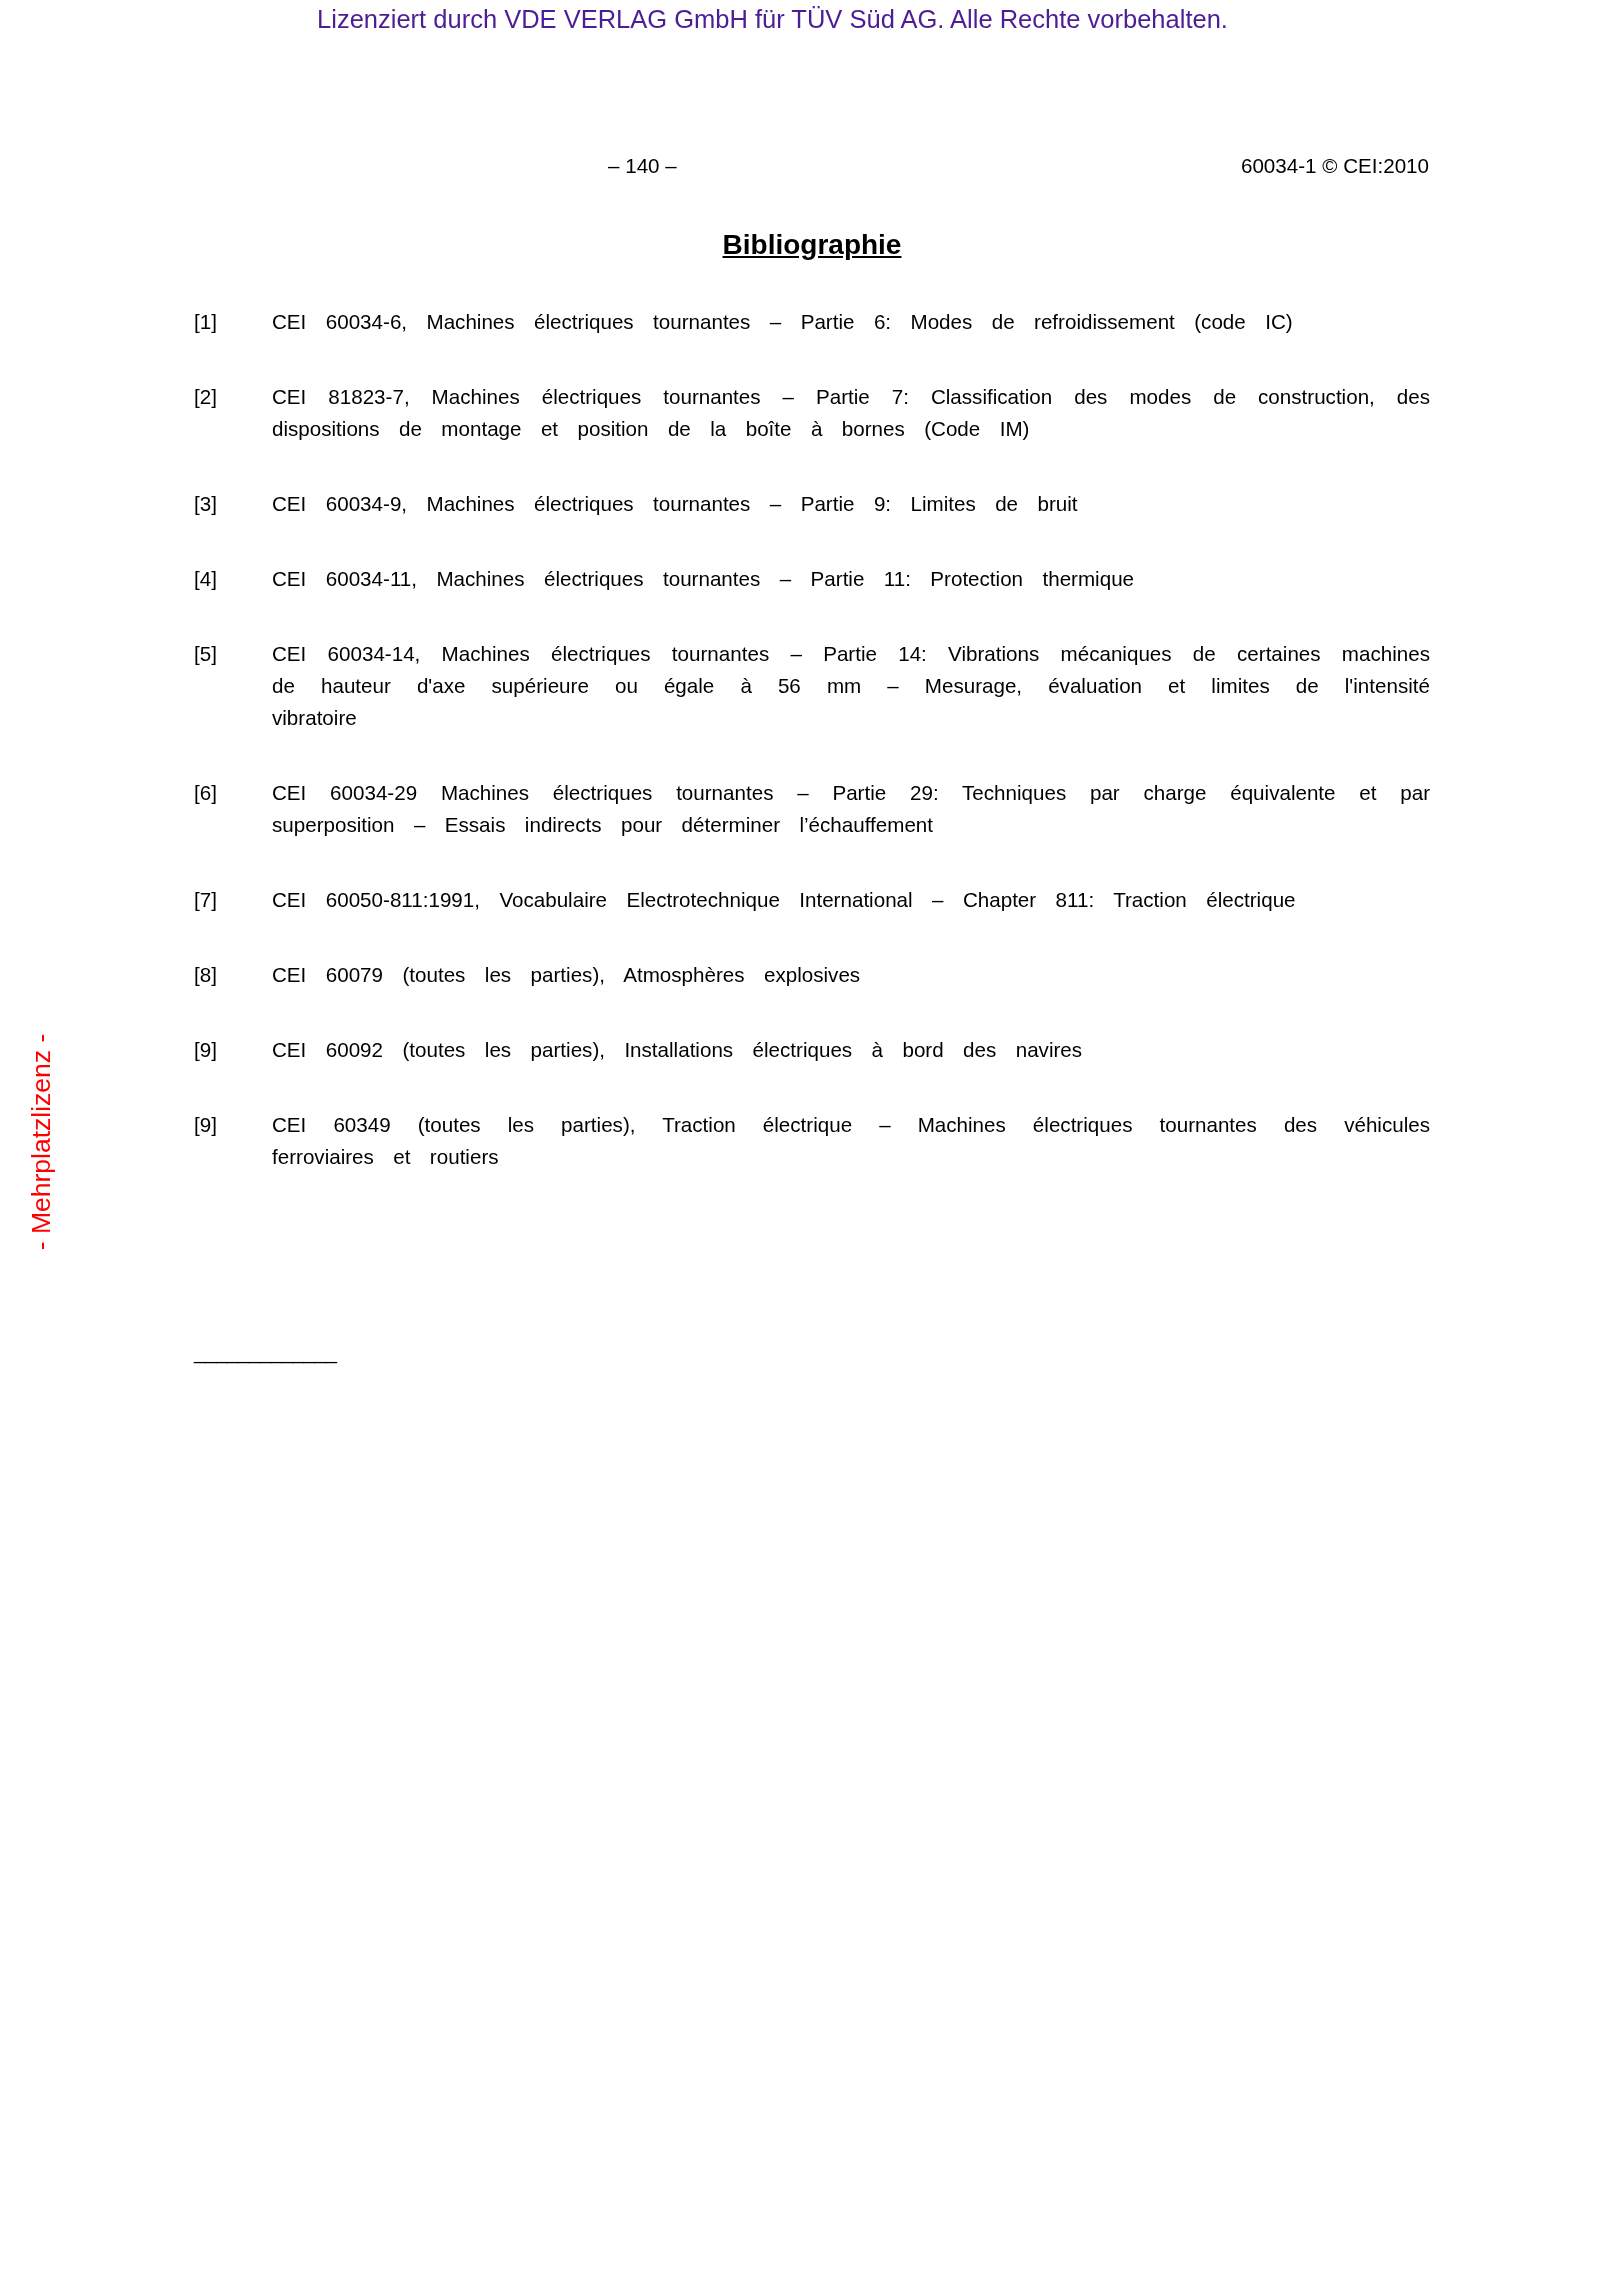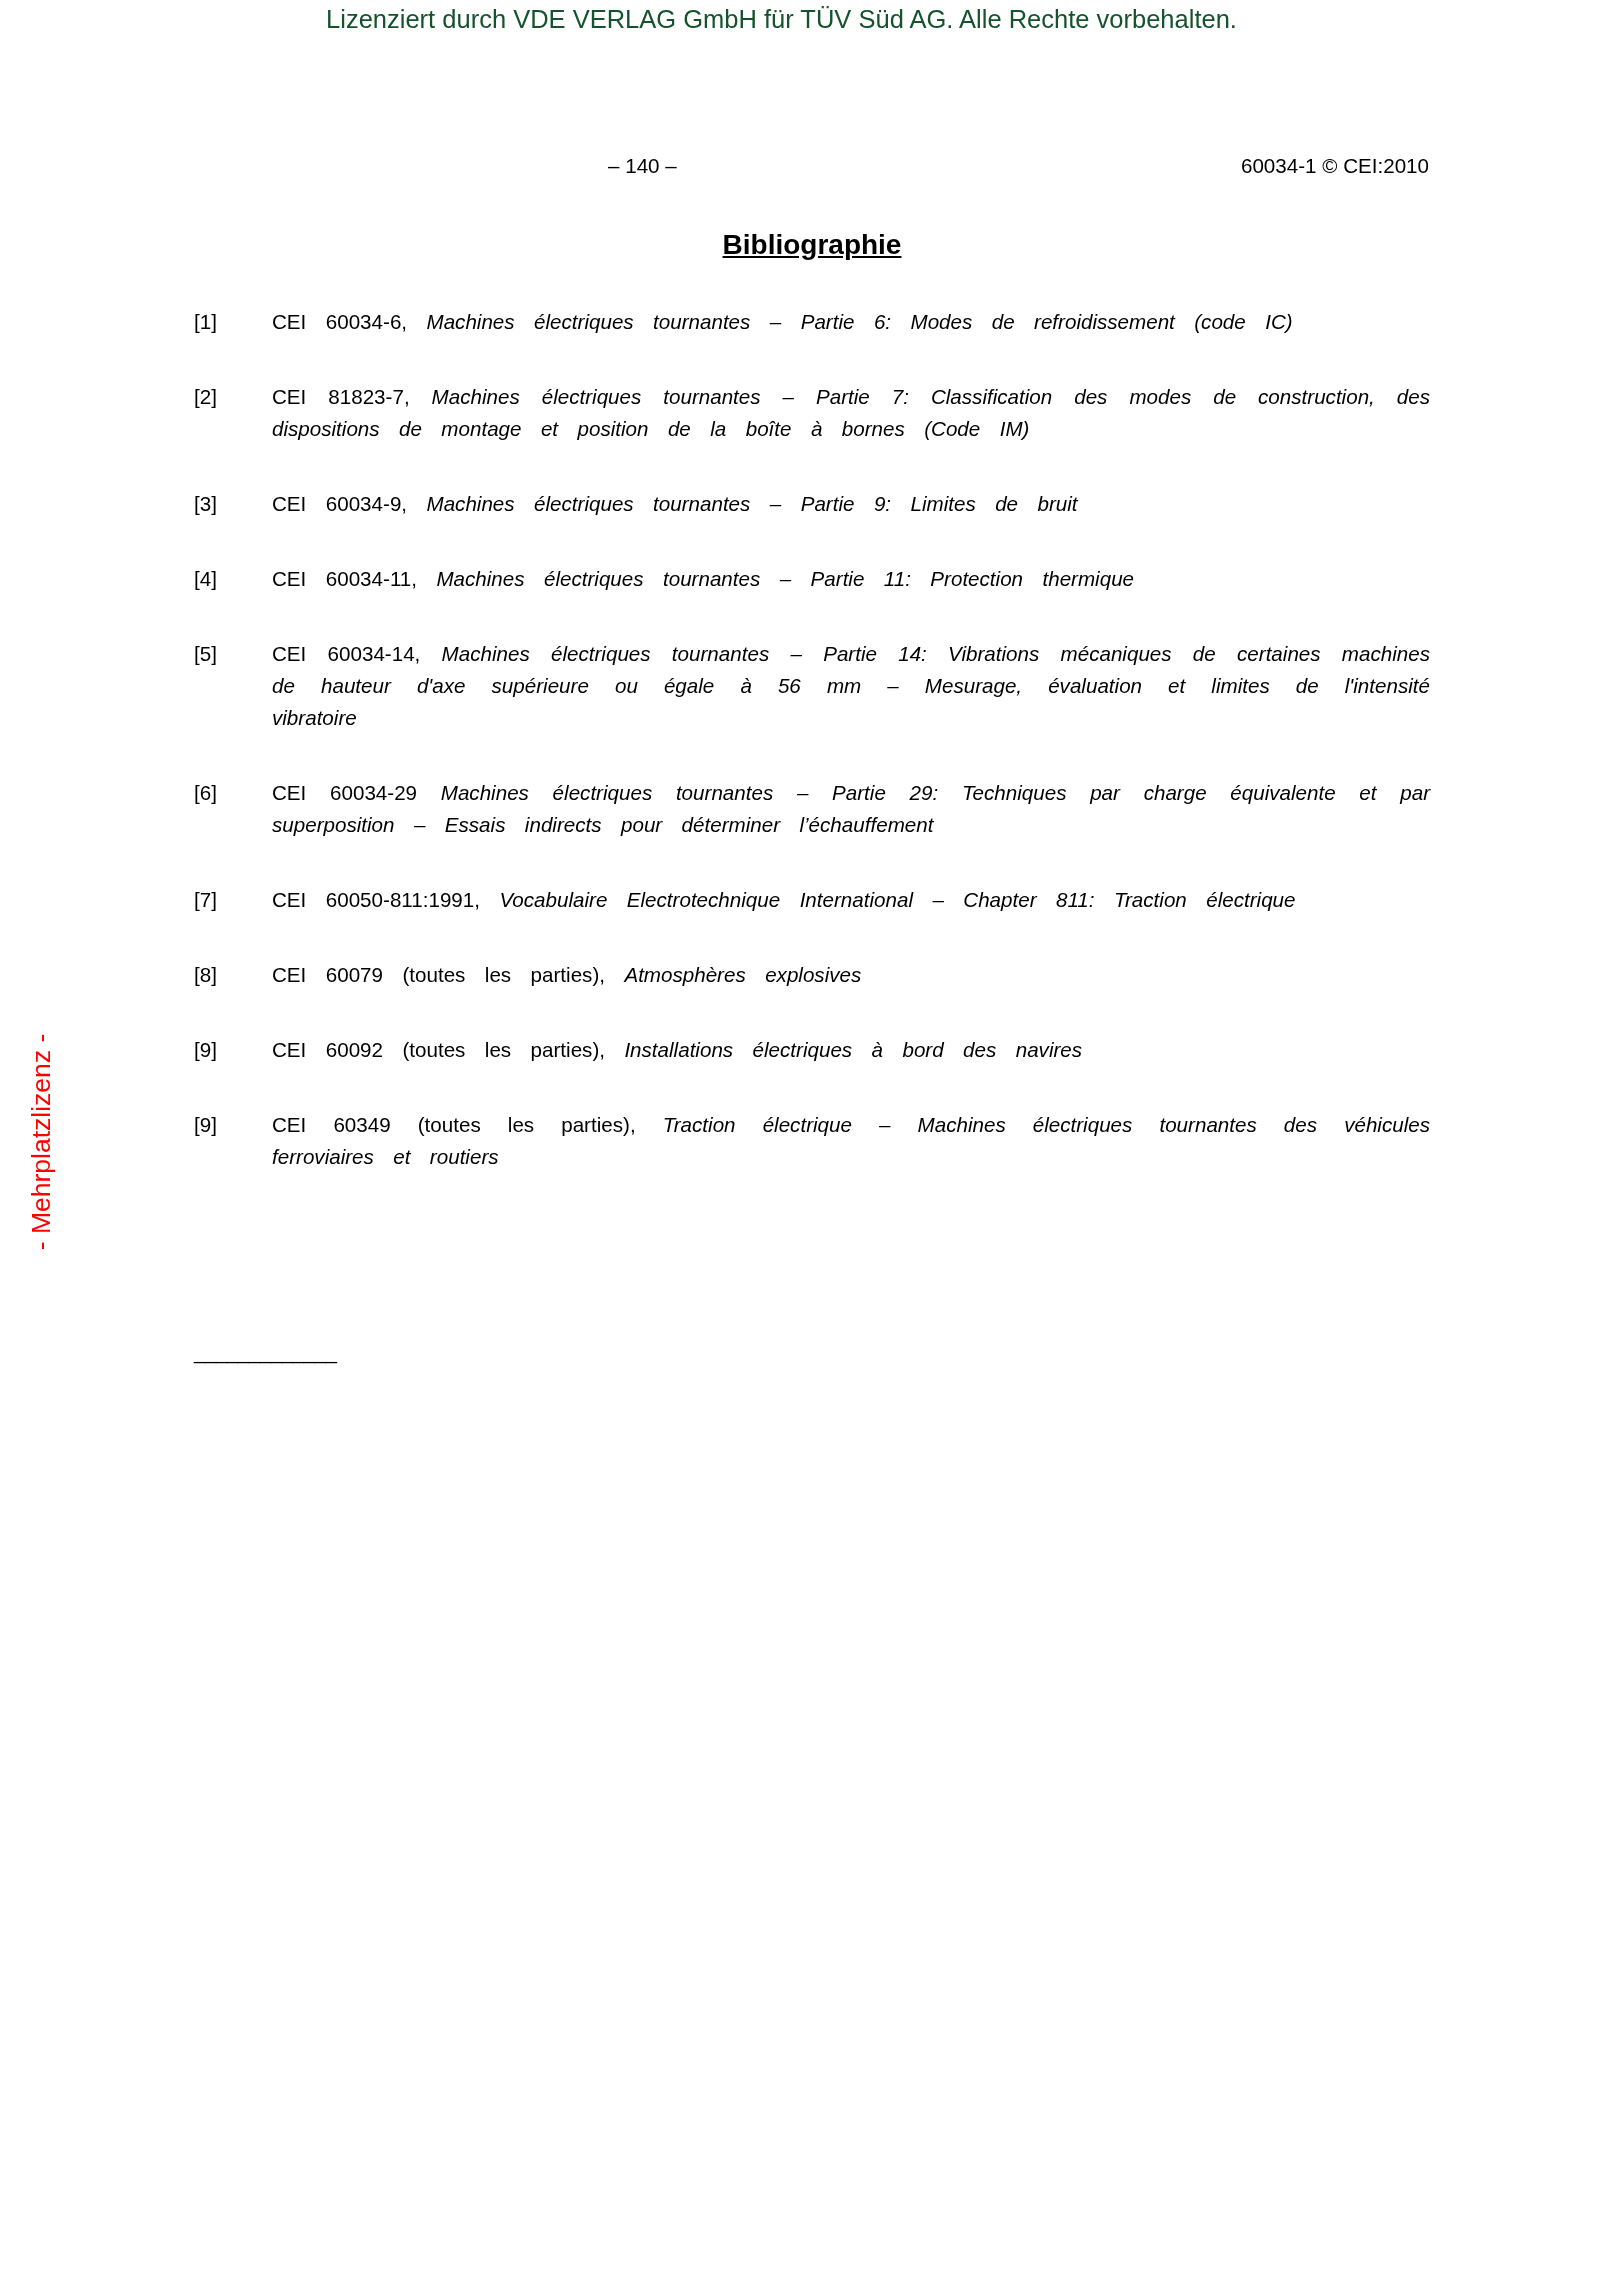--- a/index.html
+++ b/index.html
@@ -12,25 +12,25 @@
     width: 1621px;
     height: 2293px;
     background: #ffffff;
     font-family: "Liberation Sans", sans-serif;
     color: #000000;
     overflow: hidden;
   }
   .license-line {
     position: absolute;
     top: 4.9px;
-    left: 12px;
+    left: 3px;
     width: 1539px;
     text-align: center;
     font-size: 25.5px;
-    color: #14532d;
+    color: #4c1d95;
     white-space: nowrap;
   }
   .watermark {
     position: absolute;
     top: 1142px;
     left: 41px;
     transform: translate(-50%, -50%) rotate(-90deg);
     white-space: nowrap;
     font-size: 26.5px;
     color: #ff0000;
@@ -76,21 +76,20 @@
     line-height: 32px;
   }
   .ref-text {
     margin: 0;
     font-size: 20.6px;
     line-height: 32px;
     text-align: justify;
     word-spacing: 13.7px;
   }
   .ref-text .italic {
-    font-style: italic;
   }
   .separator {
     position: absolute;
     top: 1336px;
     left: 194px;
     width: 1236px;
     text-align: left;
     font-size: 20.6px;
     line-height: 32px;
     letter-spacing: -0.5px;

